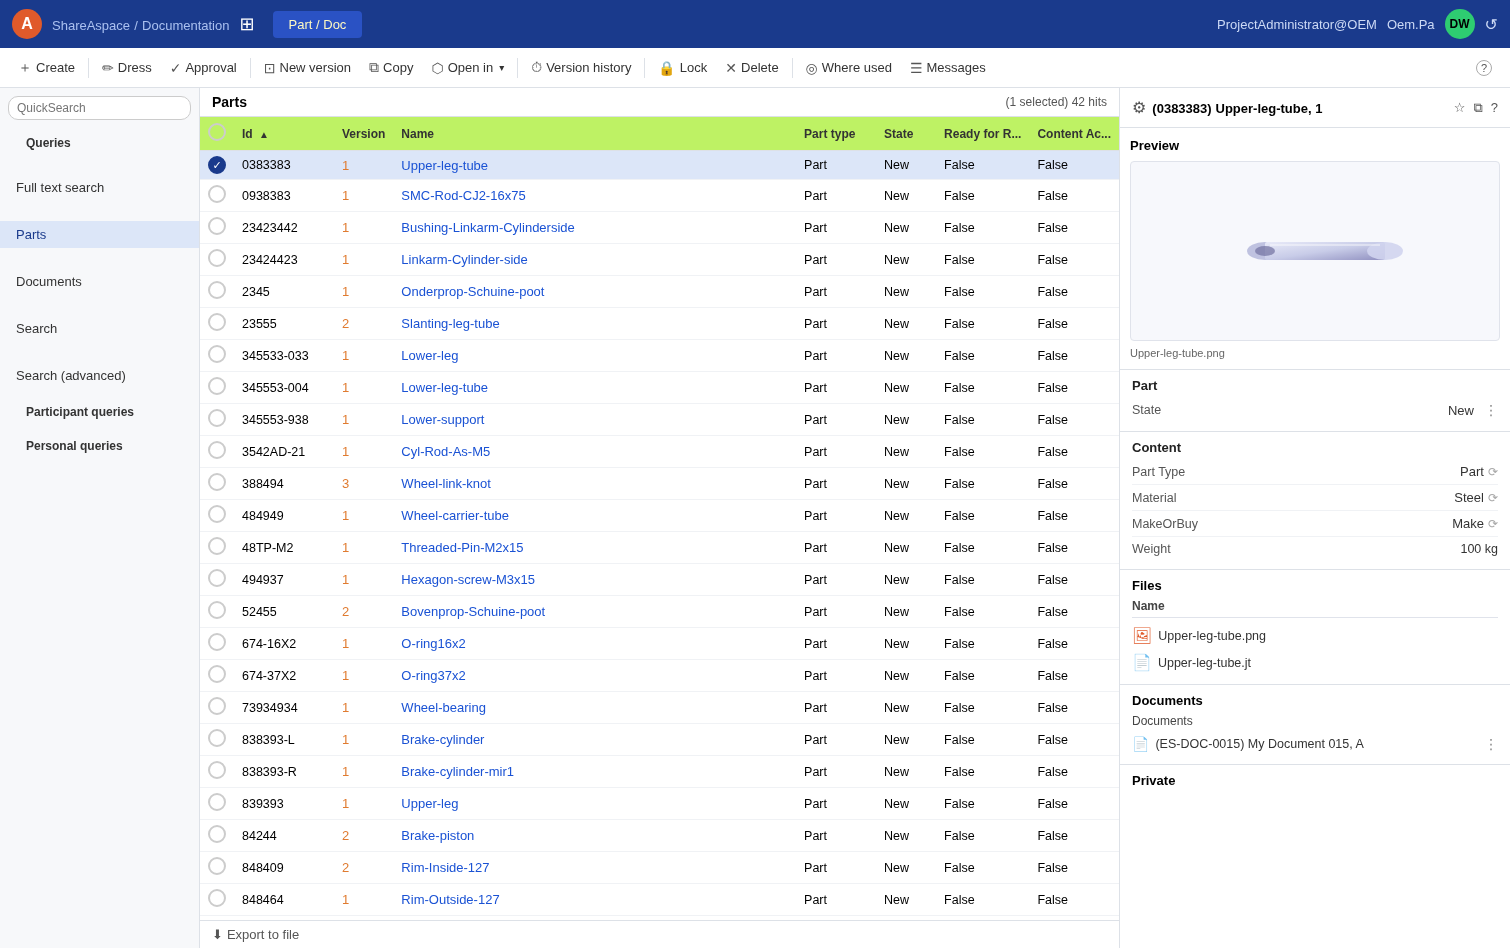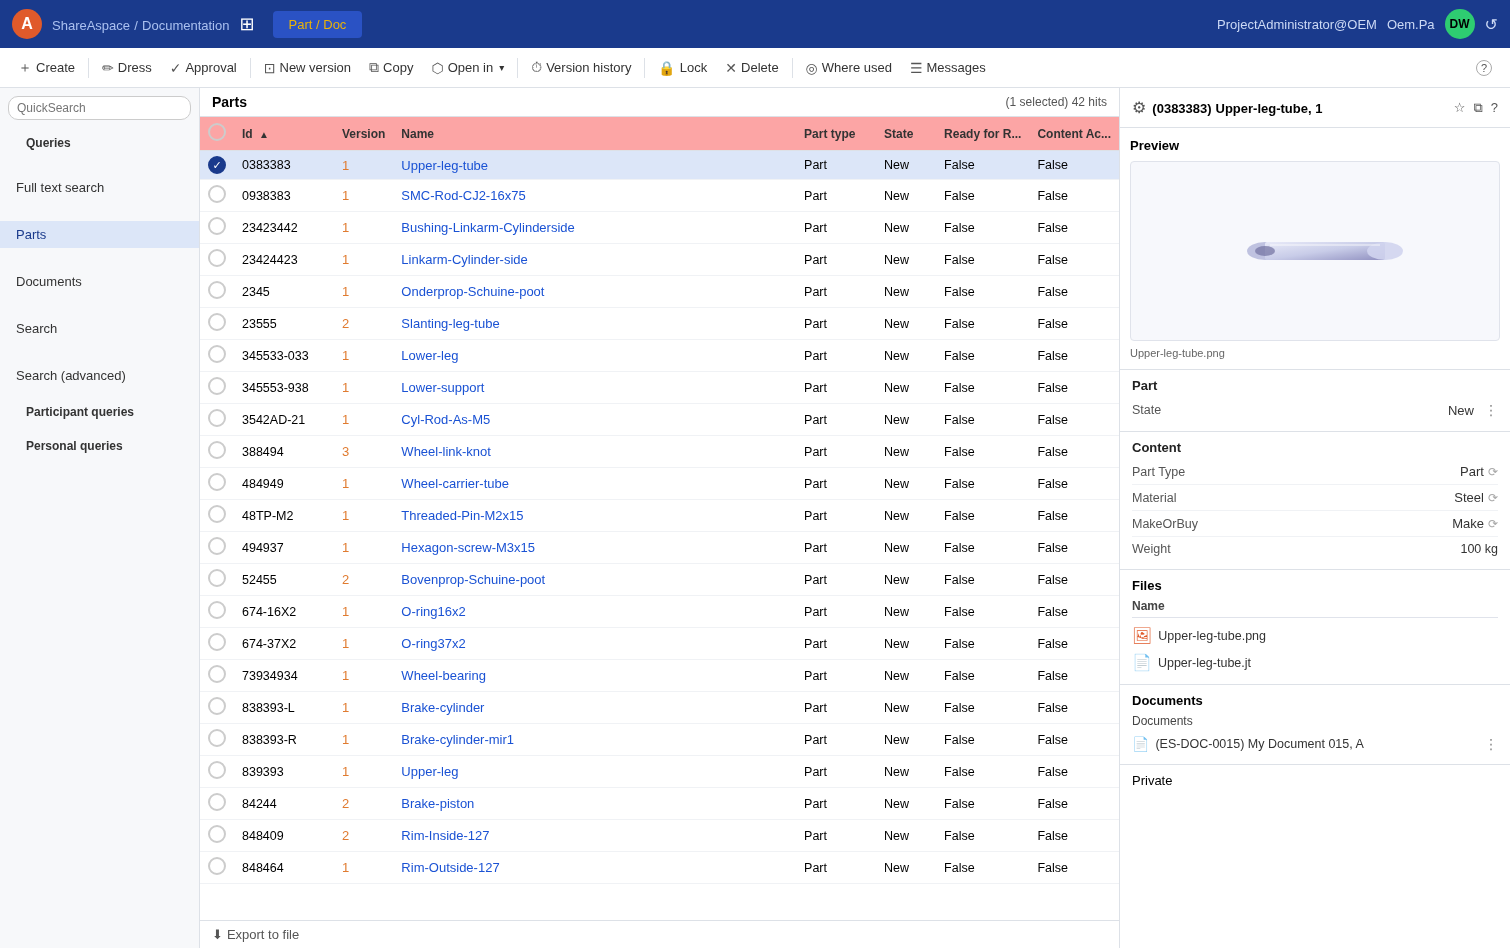--- a/index.html
+++ b/index.html
@@ -22,21 +22,21 @@
       display: flex; align-items: center; justify-content: center;
       font-weight: bold; color: white; font-size: 16px;
       flex-shrink: 0;
     }
     .top-nav-brand {
       color: white; font-size: 15px; font-weight: 500;
     }
     .top-nav-brand span { color: #aac0f0; }
     .top-nav-tab {
       background: #2a52c4;
-      color: #eab308;
+      color: #fef9c3;
       padding: 6px 16px;
       border-radius: 4px;
       font-size: 13px;
       cursor: pointer;
       margin-left: 8px;
     }
     .top-nav-right {
       margin-left: auto;
       display: flex; align-items: center; gap: 10px;
       color: #ccd9f5; font-size: 12px;
@@ -137,21 +137,21 @@
       align-items: center;
       padding: 6px 12px;
       border-bottom: 1px solid #dde1e7;
       background: white;
     }
     .parts-title { font-weight: 600; font-size: 14px; }
     .parts-count { margin-left: auto; color: #555; font-size: 12px; }
 
     .parts-table { width: 100%; border-collapse: collapse; }
     .parts-table th {
-      background: #fca5a5;
+      background: #bef264;
       padding: 6px 8px;
       text-align: left;
       font-weight: 600;
       font-size: 12px;
       color: #333;
       border-bottom: 1px solid #dde1e7;
       white-space: nowrap;
       position: sticky; top: 0; z-index: 1;
     }
     .parts-table td {
@@ -271,21 +271,21 @@
 
     .docs-section { padding: 8px 12px; border-bottom: 1px solid #dde1e7; }
     .docs-title { font-weight: 600; font-size: 13px; margin-bottom: 6px; }
     .docs-sub { font-weight: 500; font-size: 12px; color: #444; margin-bottom: 4px; }
     .doc-row { display: flex; align-items: center; gap: 6px; padding: 4px 0; }
     .doc-icon { font-size: 14px; color: #555; }
     .doc-name { font-size: 12.5px; color: #333; }
     .doc-row-more { margin-left: auto; color: #888; cursor: pointer; font-size: 14px; }
 
     .private-section { padding: 8px 12px; }
-    .private-title { font-weight: 400; font-size: 13px; }
+    .private-title { font-weight: 700; font-size: 13px; }
 
     
     ::-webkit-scrollbar { width: 6px; height: 6px; }
     ::-webkit-scrollbar-track { background: #f0f2f5; }
     ::-webkit-scrollbar-thumb { background: #ccc; border-radius: 3px; }
   </style>
 </head>
 <body>
 
 <div class="top-nav">
@@ -482,20 +482,32 @@
       <td><span class="name-link">Lower-leg</span></td>
       <td>Part</td>
       <td>New</td>
       <td>False</td>
       <td>False</td>
     </tr>
               <tr>
       <td>
         <div class="check-circle"></div>
       </td>
+      <td>345553-004</td>
+      <td><span class="version-badge">1</span></td>
+      <td><span class="name-link">Lower-leg-tube</span></td>
+      <td>Part</td>
+      <td>New</td>
+      <td>False</td>
+      <td>False</td>
+    </tr>
+              <tr>
+      <td>
+        <div class="check-circle"></div>
+      </td>
       <td>345553-938</td>
       <td><span class="version-badge">1</span></td>
       <td><span class="name-link">Lower-support</span></td>
       <td>Part</td>
       <td>New</td>
       <td>False</td>
       <td>False</td>
     </tr>
               <tr>
       <td>

